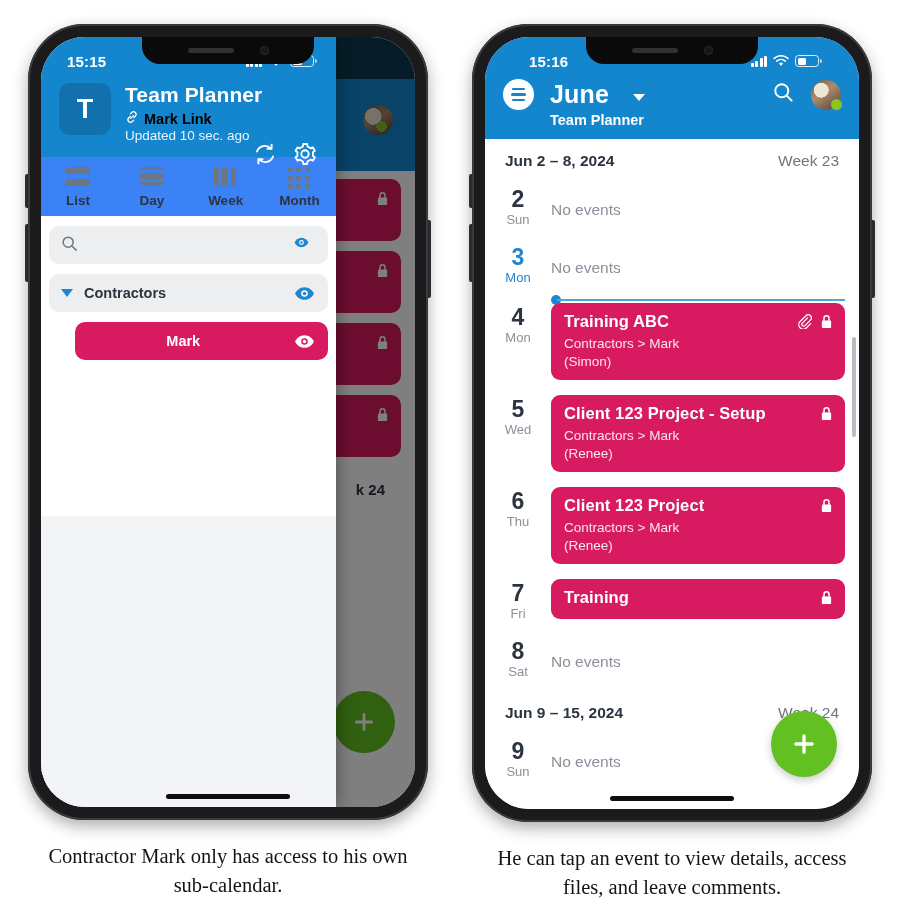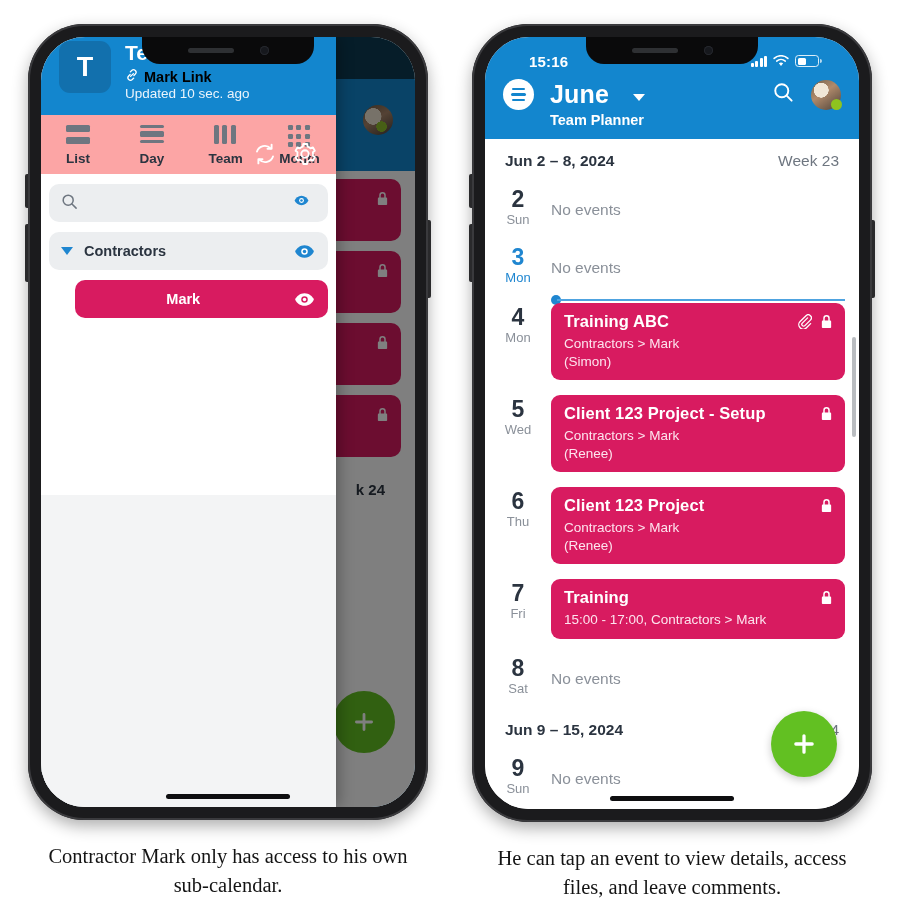--- a/index.html
+++ b/index.html
@@ -128,21 +128,21 @@
   }
   .dh-text { flex: 1; min-width: 0; padding-top: 0px; }
   .dh-title { color: #fff; font-size: 21px; font-weight: bold; line-height: 1.15; letter-spacing: .1px;}
   .dh-link { color: #000000; font-size: 14.5px; font-weight: bold; display: flex; align-items: center; gap: 5px; margin-top: 3px;}
   .dh-sub { color: #eaf4fc; font-size: 13.5px; margin-top: 1px; }
   .dh-acts { display: flex; gap: 14px; align-items: center; position: absolute;
              right: 18px; top: 104px; }
   .dh-acts svg { width: 26px; height: 26px; }
 
   .viewtabs {
-    background: #fca5a5; display: flex; padding: 10px 0 8px;
+    background: #3b82f6; display: flex; padding: 10px 0 8px;
   }
   .vt { flex: 1; display: flex; flex-direction: column; align-items: center; gap: 7px; }
   .vt-label { font-size: 13.5px; font-weight: bold; color: #2b3440; }
   .ic-list, .ic-day, .ic-week, .ic-month { width: 24px; height: 19px; }
   .ic-list i { display:block; height: 7px; background:#6e7680; border-radius:1.5px; }
   .ic-list i+i { margin-top: 5px; }
   .ic-day i { display:block; height: 3px; background:#6e7680; border-radius:1.5px; }
   .ic-day i:nth-child(2){ height:6px; }
   .ic-day i+i { margin-top: 3px; }
   .ic-week { display:flex; gap:3.5px; }
@@ -294,20 +294,41 @@
               <svg viewBox="0 0 24 24">
                   <path d="M12 5v14M5 12h14" stroke="#fff" stroke-width="2.6" stroke-linecap="round"></path>
                 </svg>
             </div>
           </div>
           <div class="scrim"></div>
         </div>
 
         <div class="drawer">
           <div class="drawer-head">
+            <div class="statusbar">
+              <div>15:15</div>
+              <div class="sb-right">
+                <span class="bars">
+                    <i></i>
+                    <i></i>
+                    <i></i>
+                    <i></i>
+                  </span>
+                <span>
+                  <svg width="16" height="12" viewBox="0 0 17 12">
+                      <path d="M8.5 11.2l2.3-2.7a3.5 3.5 0 00-4.6 0l2.3 2.7z" fill="#fff"></path>
+                      <path d="M3.9 6.1a7 7 0 019.2 0" stroke="#fff" stroke-width="1.7" fill="none" stroke-linecap="round"></path>
+                      <path d="M1.2 3.2a10.9 10.9 0 0114.6 0" stroke="#fff" stroke-width="1.7" fill="none" stroke-linecap="round"></path>
+                    </svg>
+                </span>
+                <span class="batt">
+                    <span></span>
+                  </span>
+              </div>
+            </div>
 
             <div class="dh-row">
               <div class="logo-tile">T</div>
               <div class="dh-text">
                 <div class="dh-title">Team Planner</div>
                 <div class="dh-link">
                   <span>
                     <svg width="14" height="14" viewBox="0 0 16 16">
                         <path d="M6.4 9.6a2.8 2.8 0 000 0l3.2-3.2M6.1 4.4l1.6-1.6a2.9 2.9 0 014.1 4.1l-1.6 1.6M9.9 11.6l-1.6 1.6a2.9 2.9 0 01-4.1-4.1l1.6-1.6" stroke="#fff" stroke-width="1.5" fill="none" stroke-linecap="round"></path>
                       </svg>
@@ -348,21 +369,21 @@
                   <i></i>
                 </span>
               <span class="vt-label">Day</span>
             </div>
             <div class="vt">
               <span class="ic-week">
                   <i></i>
                   <i></i>
                   <i></i>
                 </span>
-              <span class="vt-label">Team</span>
+              <span class="vt-label">Week</span>
             </div>
             <div class="vt">
               <span class="ic-month">
                   <i></i>
                   <i></i>
                   <i></i>
                   <i></i>
                   <i></i>
                   <i></i>
                   <i></i>
@@ -593,21 +614,20 @@
                 <div class="ev-top">
                   <span class="ev-title">Training</span>
                   <span class="ev-icons">
                     <span>
                       <svg width="13" height="15" viewBox="0 0 14 16">
                           <path d="M3.5 7V4.6a3.5 3.5 0 117 0V7h.6c.5 0 .9.4.9.9v6.2c0 .5-.4.9-.9.9H2.9c-.5 0-.9-.4-.9-.9V7.9c0-.5.4-.9.9-.9h.6zm1.6 0h3.8V4.6a1.9 1.9 0 10-3.8 0V7z" fill="#fff"></path>
                         </svg>
                     </span>
                   </span>
                 </div>
-                <div class="ev-sub">15:00 - 17:00, Contractors &gt; Mark</div>
               </div>
             </div>
           </div>
 
           <div class="ag-row">
             <div class="ag-date">
               <div class="ag-d">8</div>
               <div class="ag-w">Sat</div>
             </div>
             <div class="ag-body">

